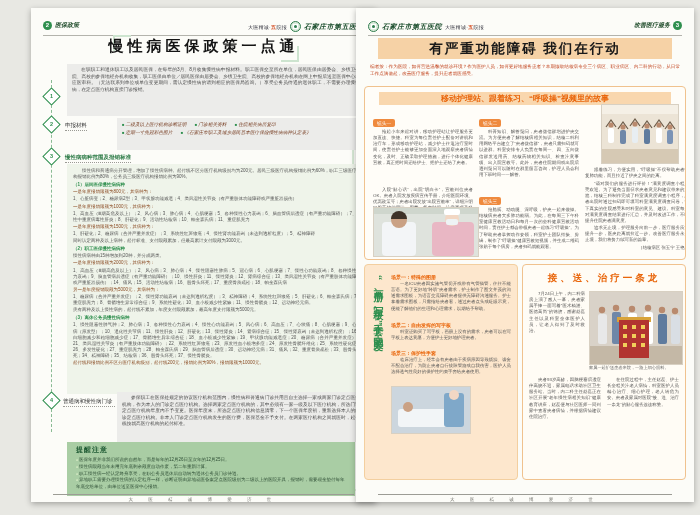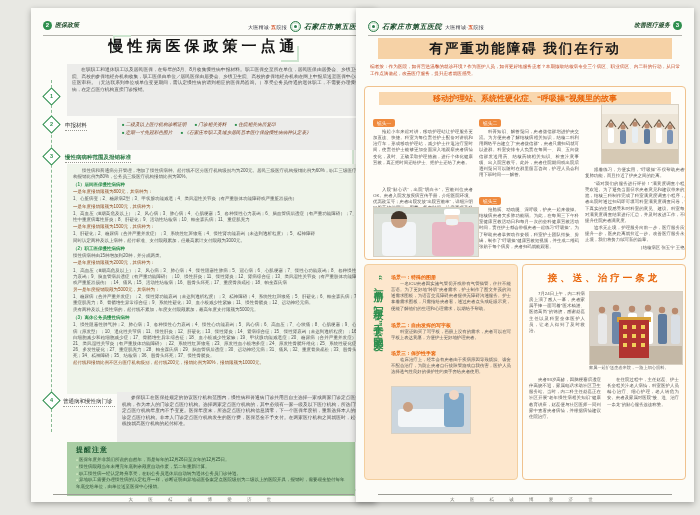--- a/index.html
+++ b/index.html
@@ -175,21 +175,21 @@
     <div class="hgrp">
       <span class="seclabel">改善医疗服务</span>
       <span class="numcircle">3</span>
     </div>
   </div>
 
   <div class="titleband">有严重功能障碍 我们在行动</div>
   <div class="ednote">编者按：作为医院，如何营造温馨的就诊环境？作为医护人员，如何更好地服务患者？本期撷取结核病专业三个病区、职业病区、内二科的行动，从日常工作点滴做起，改善医疗服务，提升患者就医感受。</div>
 
   <div class="art1">
-    <div class="a1title">移动护理站、系统性硬化症、“呼吸操”视频里的故事</div>
+    <div class="a1title">移动护理站、跟着练习、“呼吸操”视频里的故事</div>
 
     <div class="c1">
       <span class="tag">镜头一</span>
       <div class="t" style="height:58px;">
           <p>推起小车来起对讲，移动护理站让护理服务更加直连、快捷。科室为每位责任护士配备对讲机和治疗车，形成移动护理站，减少护士往返治疗室时间，使责任护士能够更加全面深入地观察患者病情变化，及时、正确采取护理措施，进行个体化健康宣教，真正把时间还给护士、把护士还给了患者。</p>
         </div>
       <div class="t" style="height:26px;">
           <p>入院“贴心话”，出院“明白卡”，宣教到位患者OK。患者入院发放疾病宣传手册，介绍医院环境、优惠政策等；患者出院发放“出院宣教单”，详细注明口服药物的用法、用量、复查时间、注意事项及科室联系方式。</p>
         </div>
     </div>

